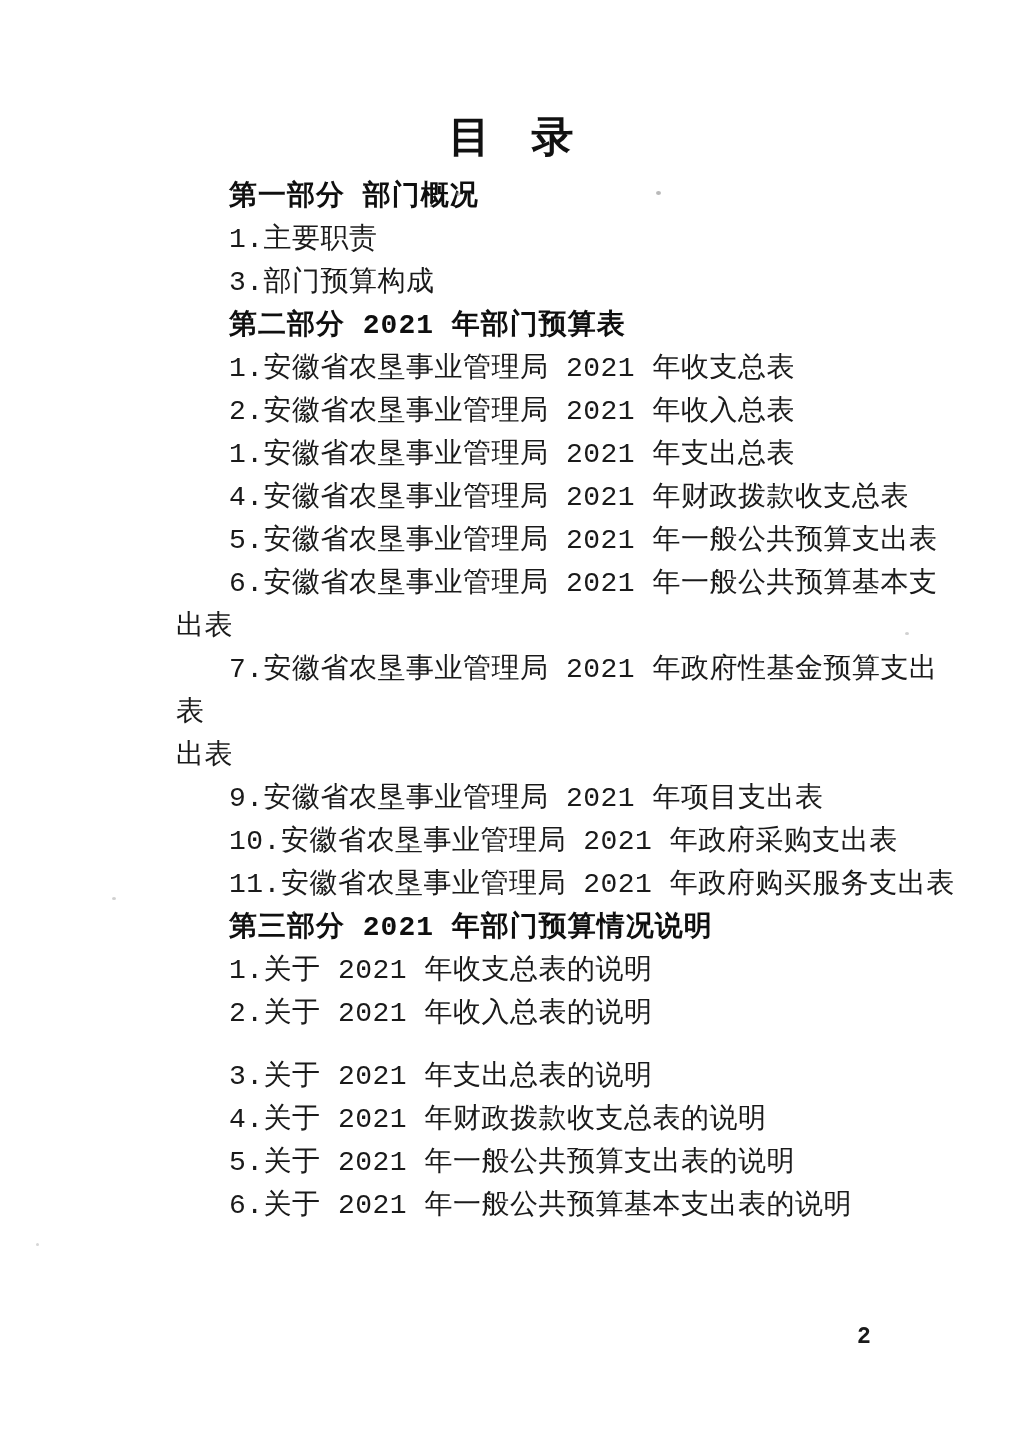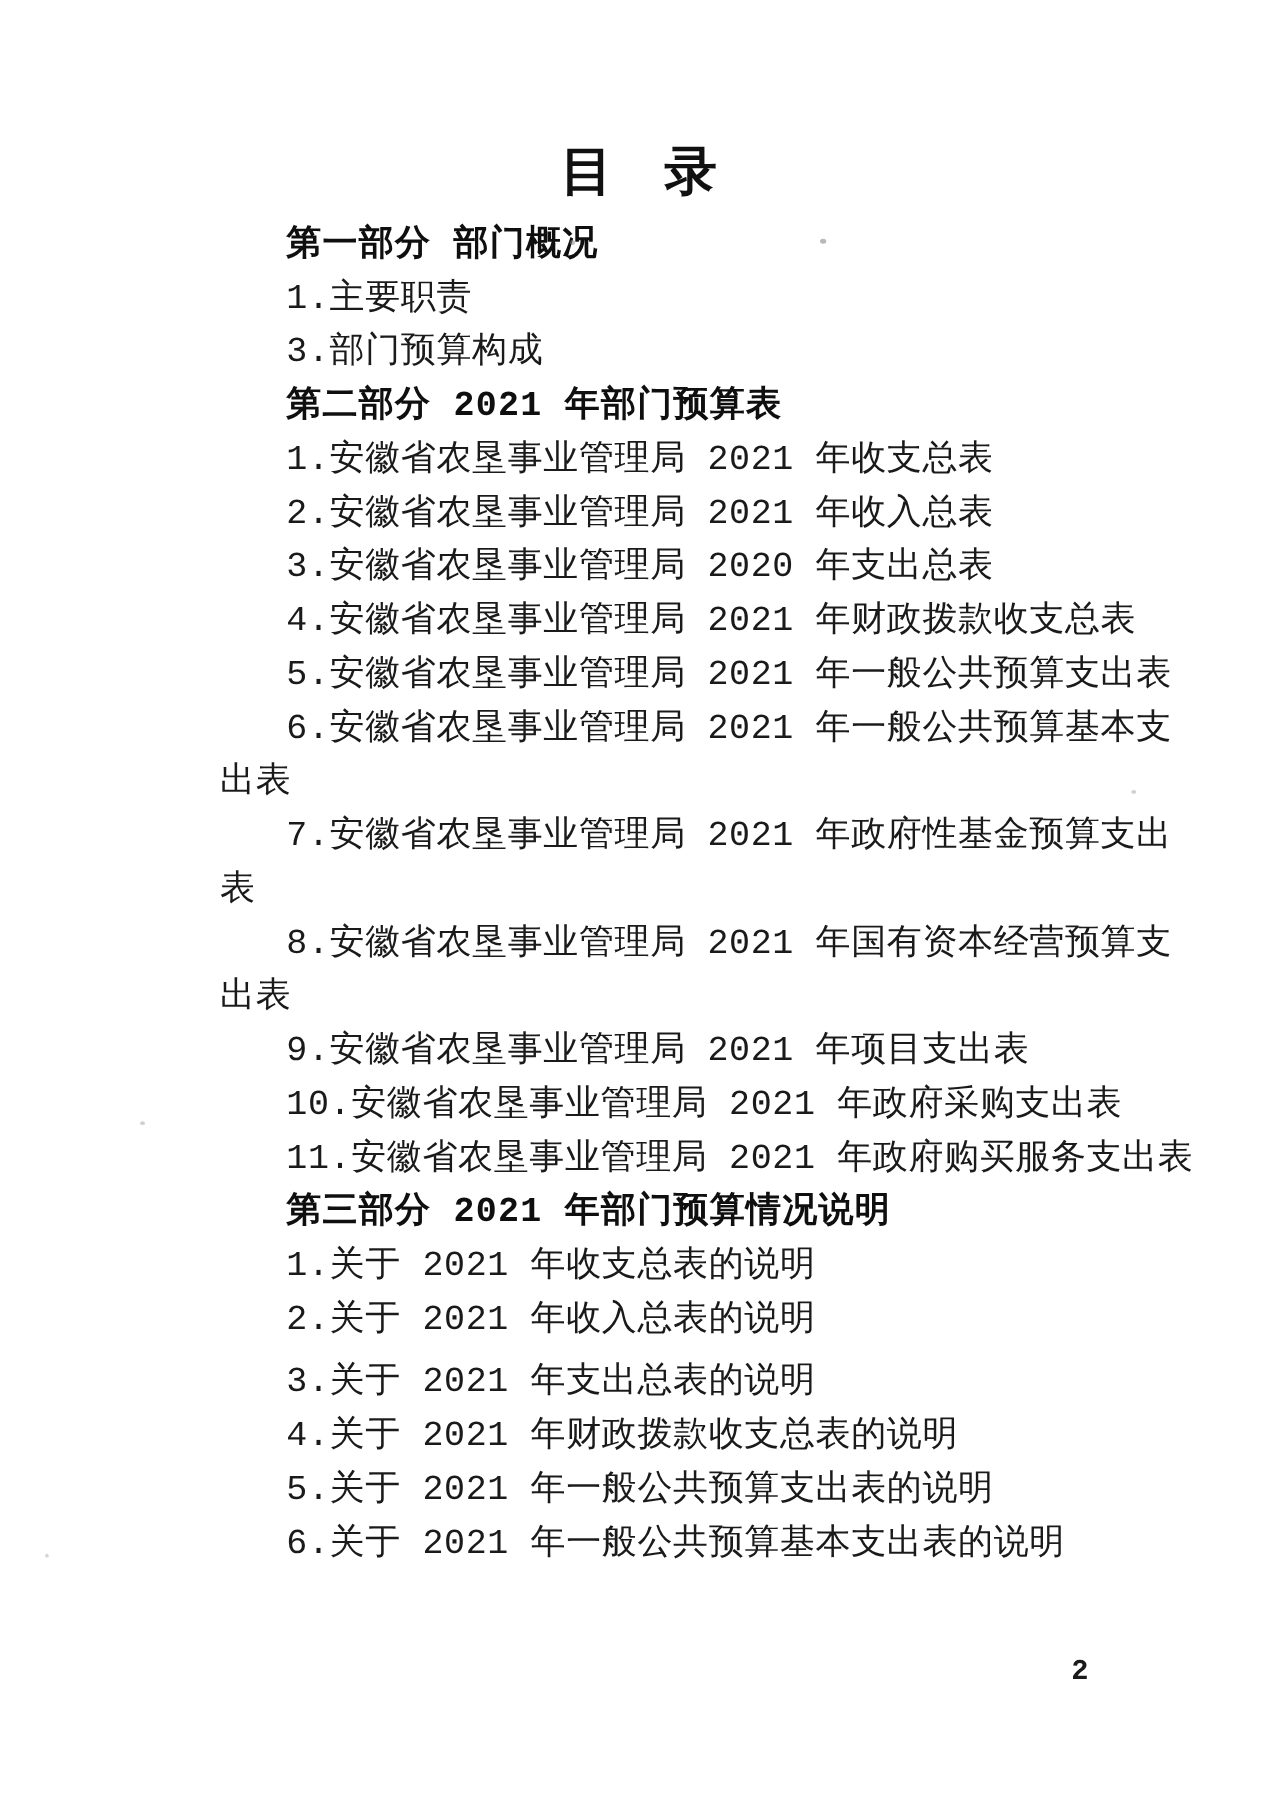--- a/index.html
+++ b/index.html
@@ -49,21 +49,21 @@
   }
   .toc-line.heading {
     font-weight: 700;
     letter-spacing: 1px;
     color: #0f0f0f;
   }
   .toc-line.continuation {
     padding-left: 0;
   }
   .toc-line.gap-before {
-    margin-top: 7px;
+    margin-top: 20px;
   }
   .page-number {
     position: absolute;
     left: 857px;
     top: 1324px;
     font-size: 23px;
     font-weight: 700;
     color: #1a1a1a;
   }
   .speck {
@@ -79,28 +79,27 @@
 
   <h1 class="doc-title">目 录</h1>
 
   <div class="toc" id="toc-container">
       <div class="toc-line heading">第一部分 部门概况</div>
       <div class="toc-line item">1.主要职责</div>
       <div class="toc-line item">3.部门预算构成</div>
       <div class="toc-line heading">第二部分 2021 年部门预算表</div>
       <div class="toc-line item">1.安徽省农垦事业管理局 2021 年收支总表</div>
       <div class="toc-line item">2.安徽省农垦事业管理局 2021 年收入总表</div>
-      <div class="toc-line item">3.安徽省农垦事业管理局 2020 年支出总表</div>
+      <div class="toc-line item">1.安徽省农垦事业管理局 2021 年支出总表</div>
       <div class="toc-line item">4.安徽省农垦事业管理局 2021 年财政拨款收支总表</div>
       <div class="toc-line item">5.安徽省农垦事业管理局 2021 年一般公共预算支出表</div>
       <div class="toc-line item">6.安徽省农垦事业管理局 2021 年一般公共预算基本支</div>
       <div class="toc-line continuation">出表</div>
       <div class="toc-line item">7.安徽省农垦事业管理局 2021 年政府性基金预算支出</div>
       <div class="toc-line continuation">表</div>
-      <div class="toc-line item">8.安徽省农垦事业管理局 2021 年国有资本经营预算支</div>
       <div class="toc-line continuation">出表</div>
       <div class="toc-line item">9.安徽省农垦事业管理局 2021 年项目支出表</div>
       <div class="toc-line item">10.安徽省农垦事业管理局 2021 年政府采购支出表</div>
       <div class="toc-line item">11.安徽省农垦事业管理局 2021 年政府购买服务支出表</div>
       <div class="toc-line heading">第三部分 2021 年部门预算情况说明</div>
       <div class="toc-line item">1.关于 2021 年收支总表的说明</div>
       <div class="toc-line item">2.关于 2021 年收入总表的说明</div>
       <div class="toc-line item gap-before">3.关于 2021 年支出总表的说明</div>
       <div class="toc-line item">4.关于 2021 年财政拨款收支总表的说明</div>
       <div class="toc-line item">5.关于 2021 年一般公共预算支出表的说明</div>

